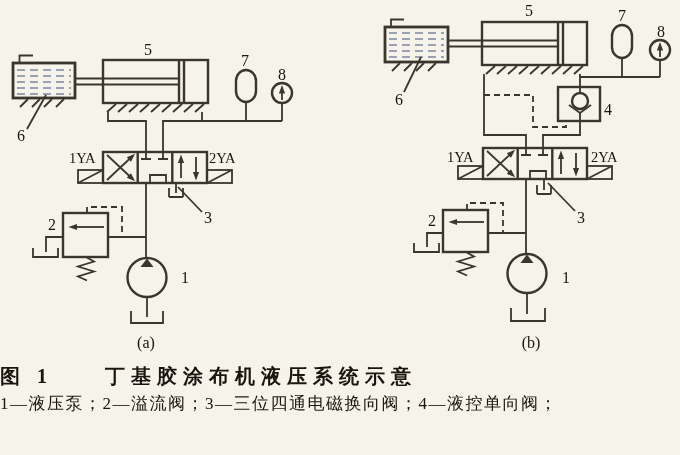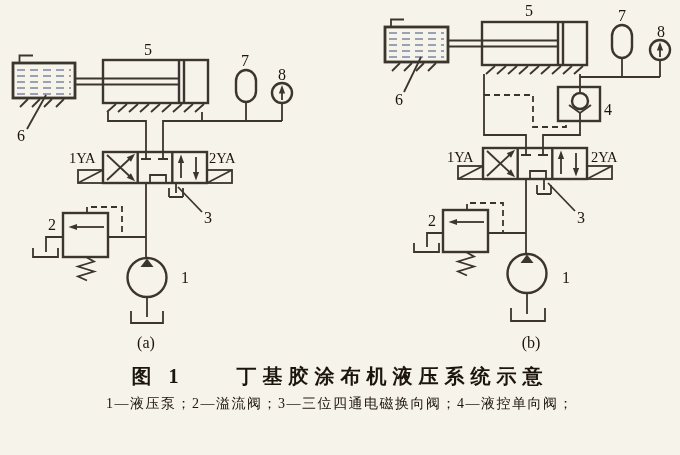--- a/index.html
+++ b/index.html
@@ -8,23 +8,23 @@
   svg.schematic{position:absolute;left:0;top:0;}
   svg .ln{stroke:#3a352d;stroke-width:1.8;fill:none;}
   svg .bold{stroke-width:2.4;}
   svg .thick{stroke-width:2.8;}
   svg .dash{stroke-dasharray:6 4;}
   svg .liq{stroke:#7b86a0;stroke-width:1.6;stroke-dasharray:8 5;fill:none;}
   svg .fillshape{fill:#3a352d;stroke:none;}
   svg .bgfill{fill:#f6f3eb;}
   svg text{fill:#1b150d;font-family:"Liberation Serif",serif;font-size:16px;}
   svg text.sol{font-size:14.5px;}
-  .caption{position:absolute;left:0;top:363px;width:680px;text-align:center;}
+  .caption{position:absolute;left:0;top:363px;width:680px;text-align:left;}
   .fig-title{font-size:20px;font-weight:600;letter-spacing:6px;line-height:26px;}
-  .legend-line{font-size:14px;letter-spacing:1.5px;line-height:27px;margin-top:1px;}
+  .legend-line{font-size:17px;letter-spacing:1.5px;line-height:27px;margin-top:1px;}
 </style>
 </head>
 <body>
 
 <div class="page">
 
 <svg class="schematic" width="680" height="360" viewBox="0 0 680 360">
   <defs>
     <path id="ah" d="M1.5,0 L-7,-3.1 L-7,3.1 Z"></path>
   </defs>

